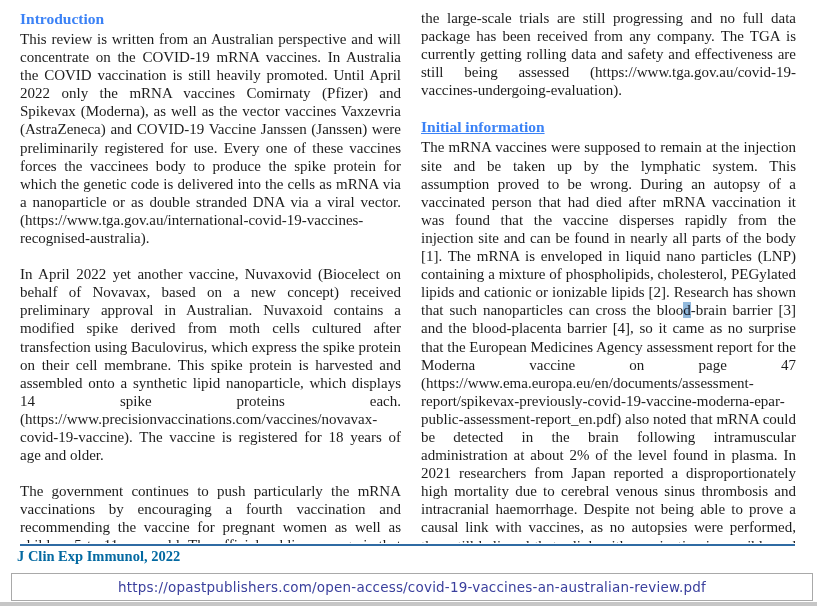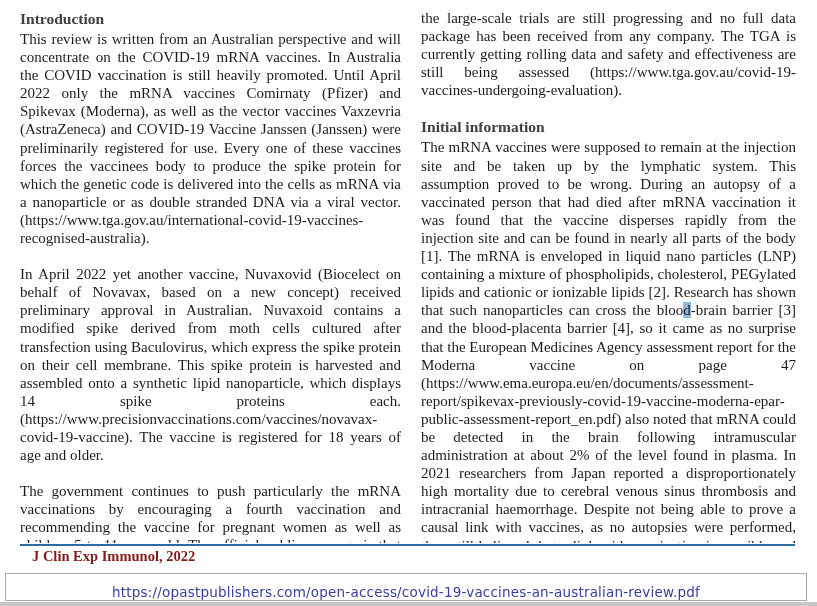--- a/index.html
+++ b/index.html
@@ -29,57 +29,57 @@
     margin: 0 0 18px 0;
     font-size: 15px;
     line-height: 18.1px;
     text-align: justify;
   }
   .col h2 {
     margin: 0 0 2px 0;
     font-size: 15.5px;
     line-height: 19px;
     font-weight: bold;
-    color: #404040;
+    color: #3b82f6;
     text-align: left;
   }
-  .col-right h2 { margin-top: 8px; }
+  .col-right h2 { margin-top: 8px; text-decoration: underline; }
   .selected-char {
     background: #92b9dc;
     color: #14141e;
   }
   .footer-rule {
     position: absolute;
     left: 20px;
     top: 544px;
     width: 775px;
     height: 2px;
     background: #2f6ba3;
   }
   .footer-row {
     position: absolute;
-    left: 32px;
+    left: 17px;
     top: 548px;
     width: 775px;
     display: flex;
     justify-content: space-between;
     font-size: 14.5px;
     font-weight: bold;
-    color: #7f1d1d;
+    color: #0369a1;
   }
   .url-bar {
     position: absolute;
-    left: 5px;
+    left: 11px;
     top: 573px;
     width: 800px;
     height: 26px;
     background: #ffffff;
     border: 1px solid #a9a9a9;
     display: flex;
-    align-items: flex-end;
+    align-items: center;
     justify-content: center;
   }
   .url-bar span {
     font-family: "DejaVu Sans", sans-serif;
     font-size: 13.5px;
     letter-spacing: 0.2px;
     color: #3a3f9d;
     white-space: nowrap;
   }
   .bottom-strip {

